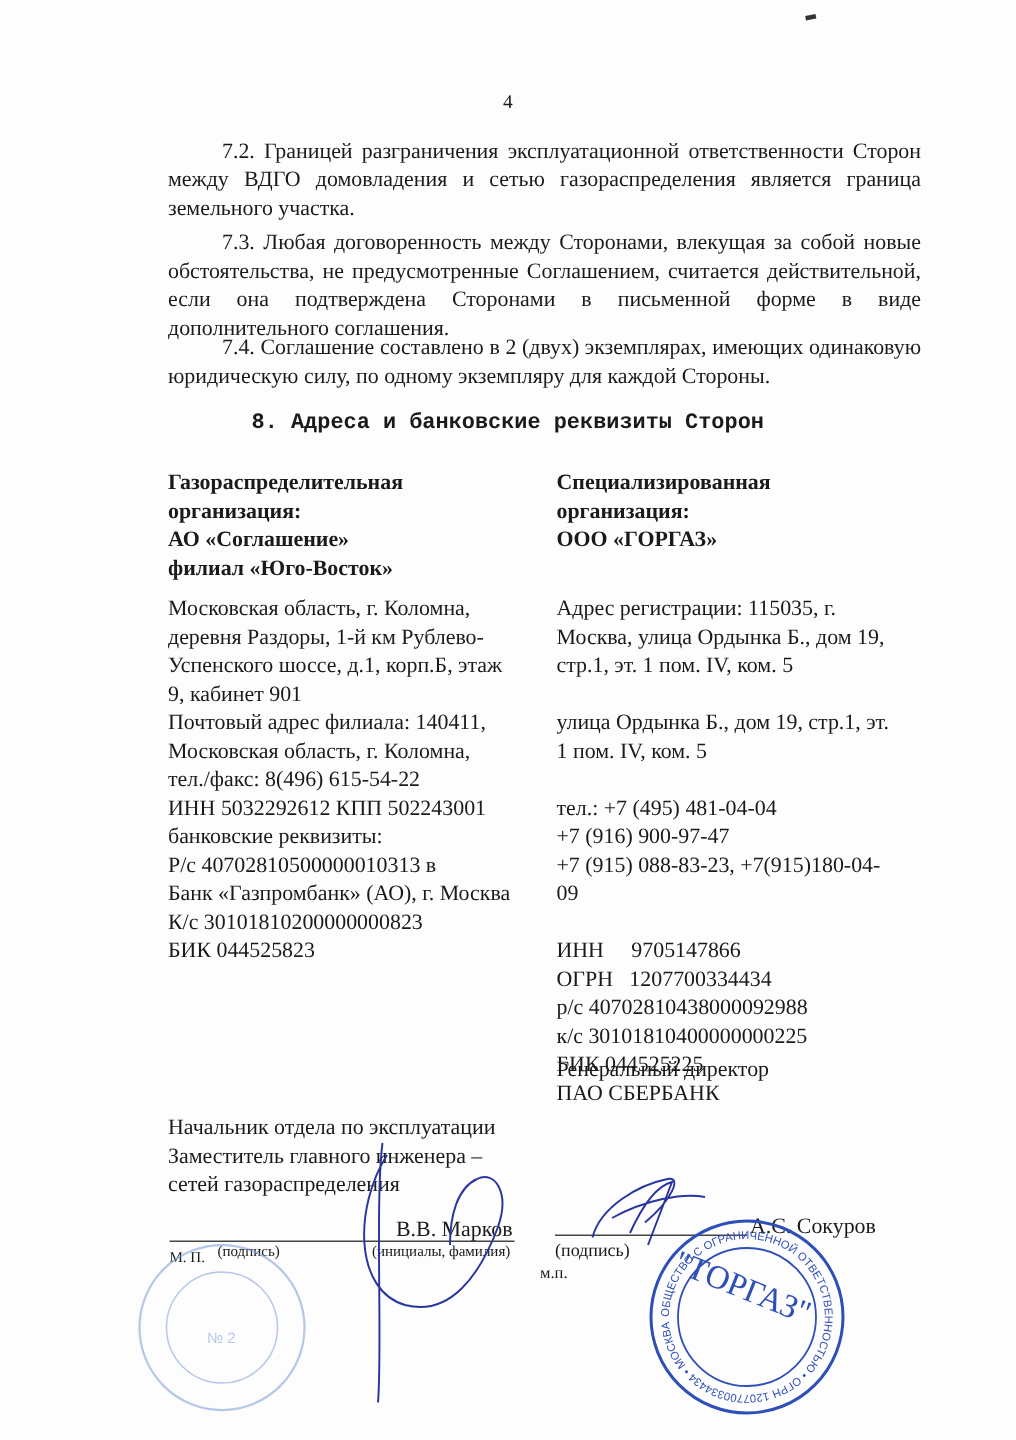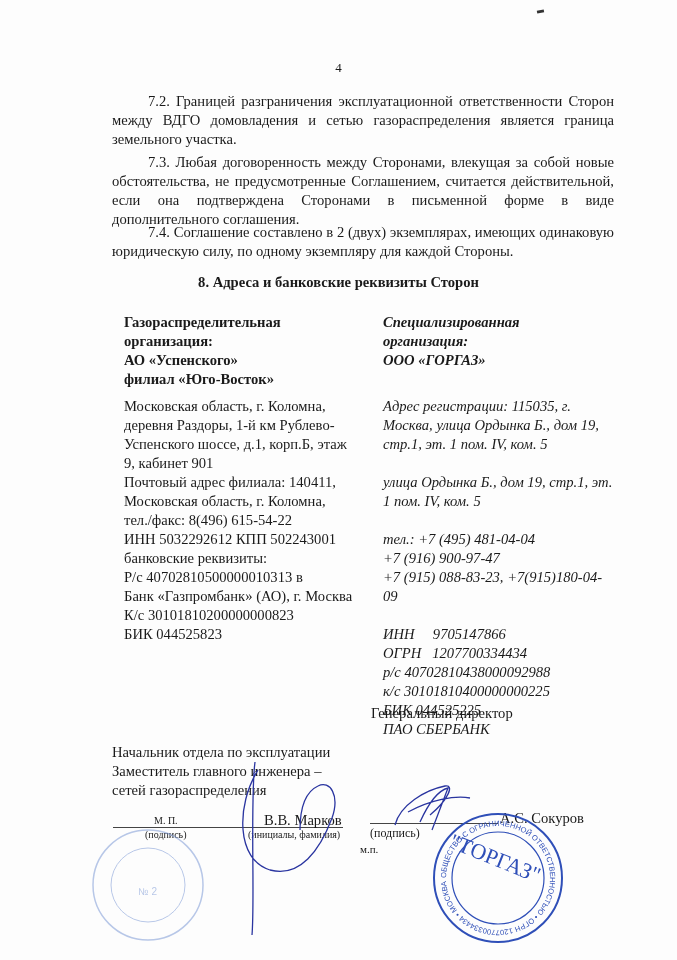--- a/index.html
+++ b/index.html
@@ -5,37 +5,37 @@
   html, body { margin: 0; padding: 0; background: #ffffff; }
   body { width: 677px; height: 960px; position: relative; overflow: hidden;
          font-family: "Liberation Serif", "DejaVu Serif", serif; color: #1a1a1a; }
   .page { position: absolute; left: 0; top: 0; width: 677px; height: 960px; background: #fdfdfd; }
   .mark { position: absolute; left: 537px; top: 10px; width: 7px; height: 3px; background: #333; transform: rotate(-10deg); }
   .pagenum { position: absolute; top: 60px; left: 0; width: 677px; text-align: center; font-size: 13px; }
   .para { position: absolute; left: 112px; width: 502px; font-size: 14.6px; line-height: 19px; text-align: justify; text-indent: 36px; }
   .p72 { top: 92px; }
   .p73 { top: 153px; }
   .p74 { top: 223px; }
-  .sec-title { position: absolute; top: 274px; left: 0; width: 677px; text-align: center; font-weight: bold; font-size: 14.6px; }
-  .col { position: absolute; font-size: 14.6px; line-height: 19px; margin-left: 12px; }
+  .sec-title { position: absolute; top: 274px; left: 0; width: 677px; text-align: center; font-weight: bold; font-size: 14.6px; font-family: Liberation Mono, monospace; }
+  .col { position: absolute; font-size: 14.6px; line-height: 19px; }
   .col-left { left: 112px; width: 250px; }
-  .col-right { left: 371px; width: 250px; font-style: italic; }
+  .col-right { left: 371px; width: 250px; }
   .org { top: 313px; font-weight: bold; }
   .org div { white-space: nowrap; }
   .addr-left { top: 397px; }
   .addr-right { top: 397px; }
   .line { white-space: nowrap; }
   .gap { height: 19px; }
   .sig-left { position: absolute; left: 112px; top: 743px; width: 250px; font-size: 14.6px; line-height: 19px; }
   .sig-right-title { position: absolute; left: 371px; top: 705px; font-size: 14.6px; }
   .sig-line-left { position: absolute; left: 113px; top: 827px; width: 230px; height: 1px; background: #444; }
   .name-left { position: absolute; left: 264px; top: 812px; font-size: 14.6px; }
   .cap-podpis-left { position: absolute; left: 145px; top: 829px; font-size: 10px; }
   .cap-init-left { position: absolute; left: 248px; top: 829px; font-size: 10px; }
-  .mp-left { position: absolute; left: 113px; top: 815px; font-size: 10px; margin-left: 41px; }
+  .mp-left { position: absolute; left: 113px; top: 833px; font-size: 10px; }
   .sig-line-right { position: absolute; left: 370px; top: 823px; width: 128px; height: 1px; background: #444; }
   .name-right { position: absolute; left: 500px; top: 810px; font-size: 14.6px; }
   .cap-podpis-right { position: absolute; left: 370px; top: 826px; font-size: 12px; }
   .mp-right { position: absolute; left: 360px; top: 843px; font-size: 11px; }
   svg.overlay { position: absolute; left: 0; top: 0; pointer-events: none; }
 </style>
 </head>
 <body>
 
 <div class="page">
@@ -44,21 +44,21 @@
 
   <div class="para p72">7.2. Границей разграничения эксплуатационной ответственности Сторон между ВДГО домовладения и сетью газораспределения является граница земельного участка.</div>
   <div class="para p73">7.3. Любая договоренность между Сторонами, влекущая за собой новые обстоятельства, не предусмотренные Соглашением, считается действительной, если она подтверждена Сторонами в письменной форме в виде дополнительного соглашения.</div>
   <div class="para p74">7.4. Соглашение составлено в 2 (двух) экземплярах, имеющих одинаковую юридическую силу, по одному экземпляру для каждой Стороны.</div>
 
   <div class="sec-title">8. Адреса и банковские реквизиты Сторон</div>
 
   <div class="col col-left org">
     <div>Газораспределительная</div>
     <div>организация:</div>
-    <div>АО «Успенского»</div>
+    <div>АО «Соглашение»</div>
     <div>филиал «Юго-Восток»</div>
   </div>
   <div class="col col-right org">
     <div>Специализированная</div>
     <div>организация:</div>
     <div>ООО «ГОРГАЗ»</div>
   </div>
 
   <div class="col col-left addr-left">
     <div class="line">Московская область, г. Коломна,</div>

